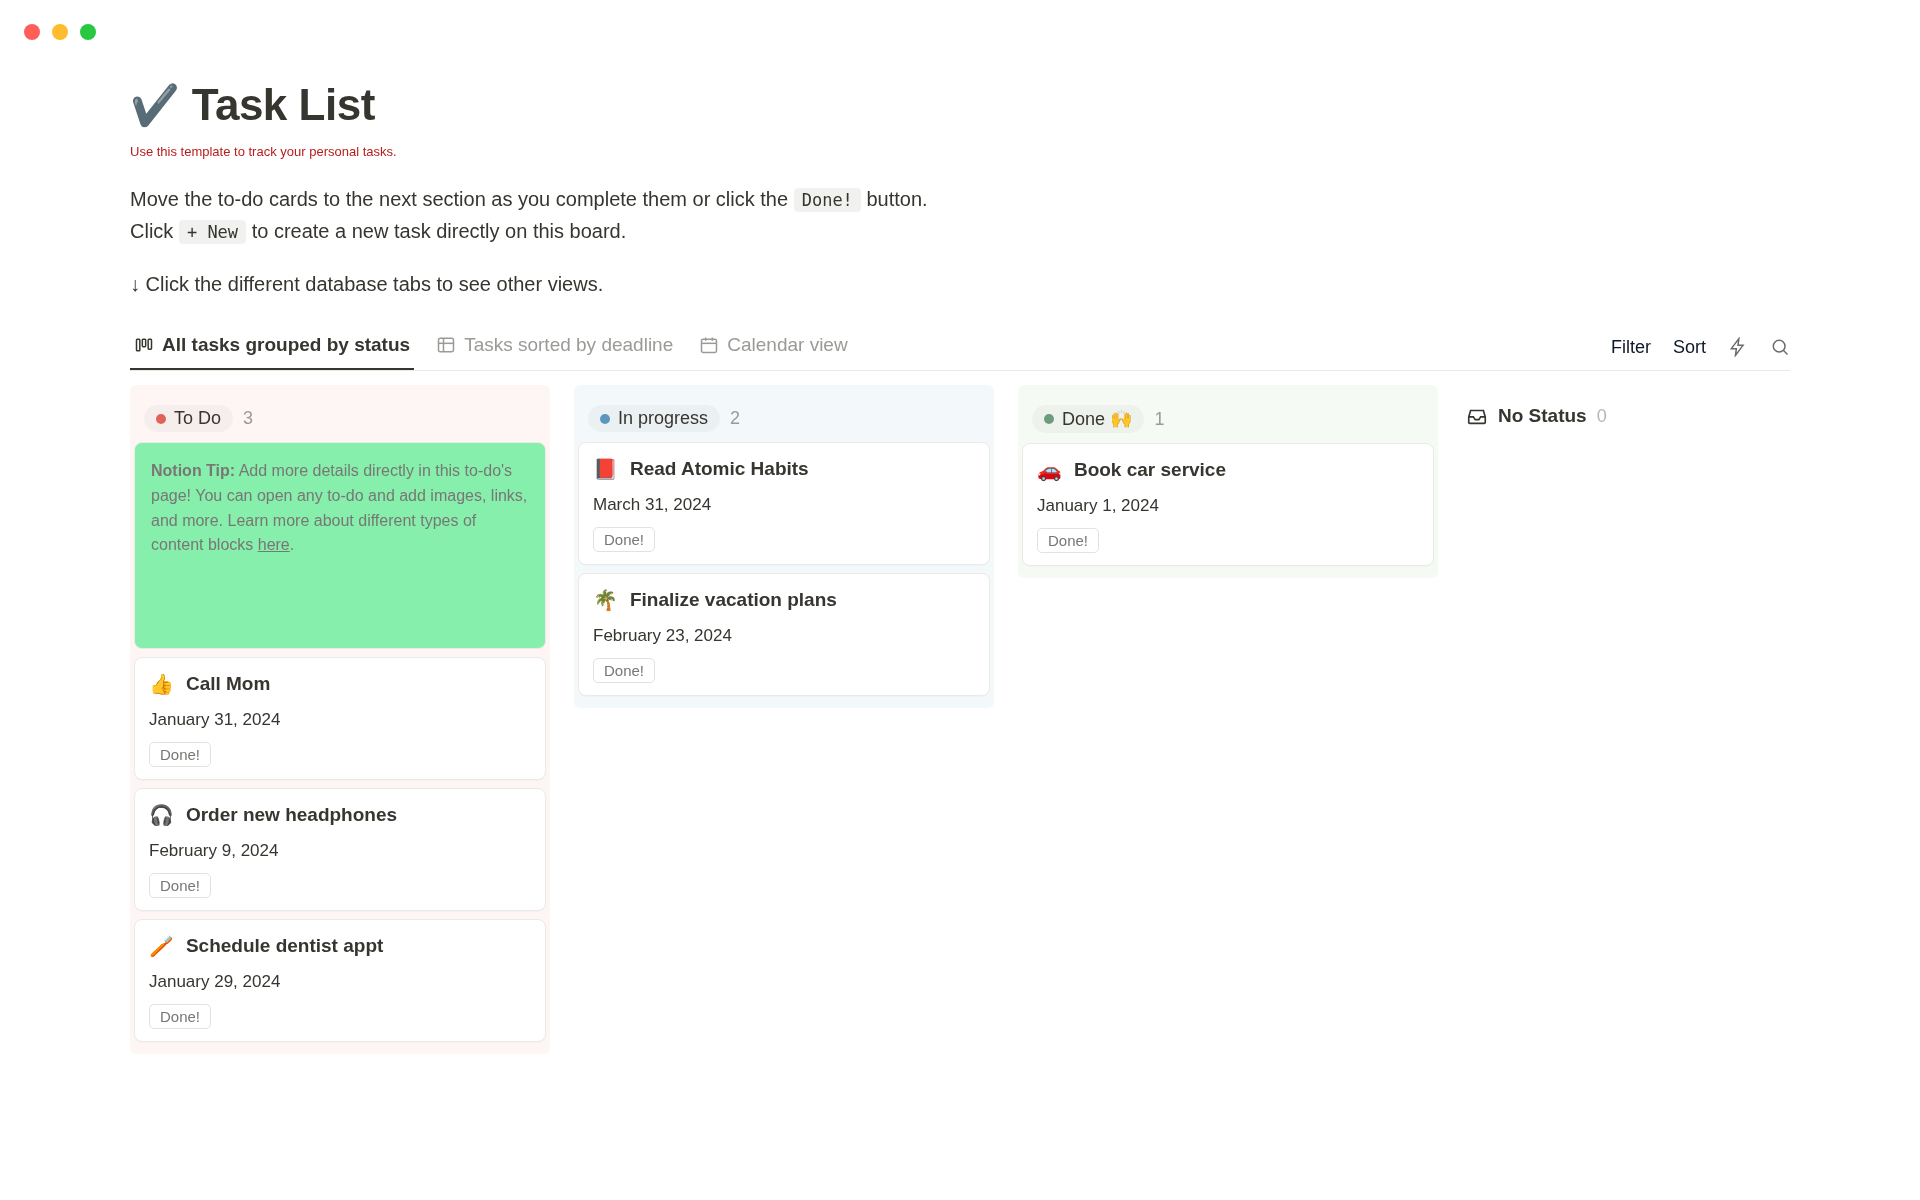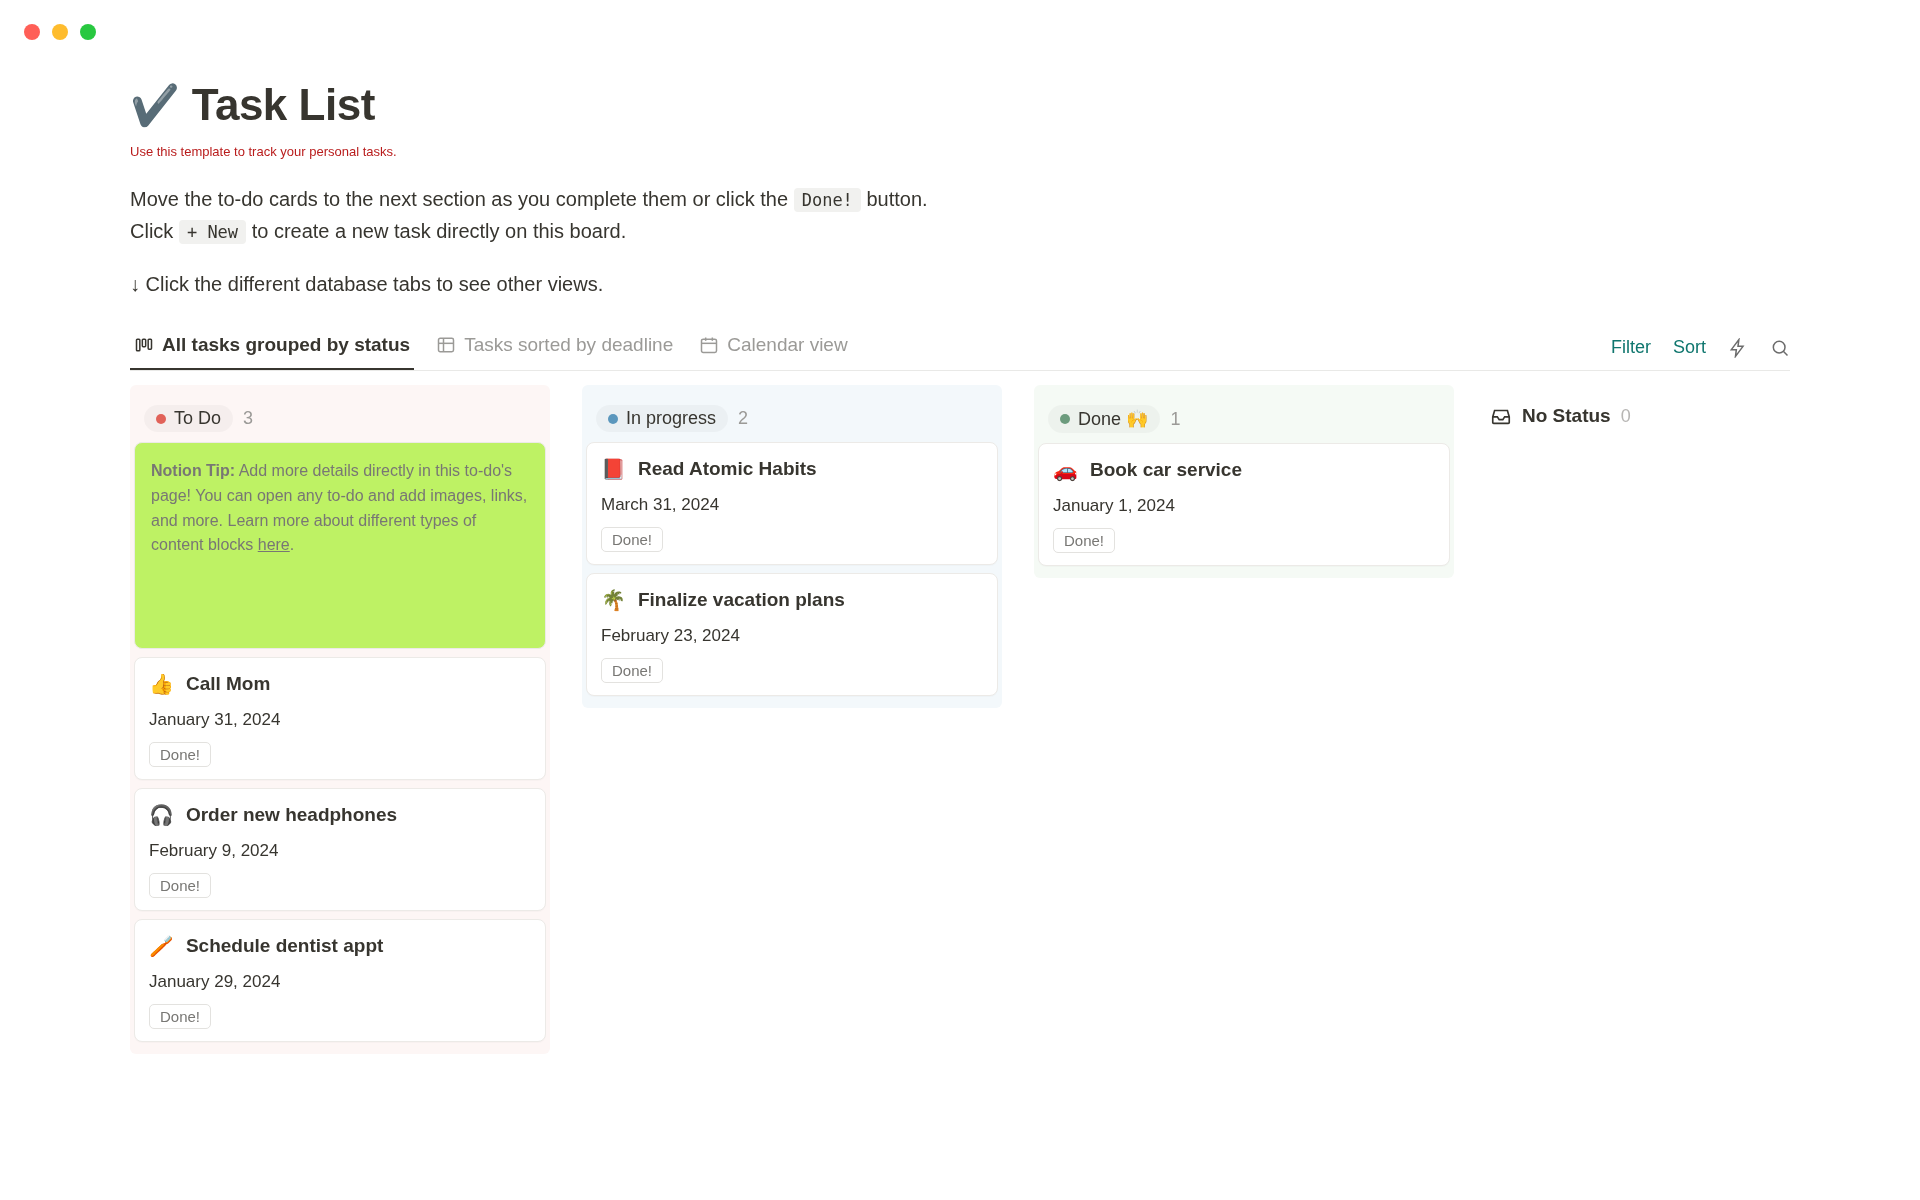--- a/index.html
+++ b/index.html
@@ -26,44 +26,44 @@
   .inline-code { background: #f1f1ef; border-radius: 4px; padding: 2px 8px; font-family: ui-monospace, SFMono-Regular, Menlo, monospace; font-size: 0.85em; color: #37352f; }
   .views-hint { margin-top: 26px; font-size: 20px; }
 
   
   .tabs-bar { display: flex; align-items: center; margin-top: 28px; border-bottom: 1px solid #e9e9e7; }
   .tabs { display: flex; gap: 18px; align-items: flex-end; }
   .tab { display: flex; align-items: center; gap: 8px; padding: 10px 4px 12px 4px; font-size: 19px; color: #9b9a97; cursor: pointer; border-bottom: 2px solid transparent; }
   .tab.active { color: #37352f; font-weight: 600; border-bottom-color: #37352f; }
   .tab svg, .tab .icon { width: 20px; height: 20px; stroke: currentColor; fill: none; stroke-width: 1.8; }
   .tabs-spacer { flex: 1; }
-  .tab-actions { display: flex; align-items: flex-end; gap: 22px; color: #0f766e; font-size: 18px; }
+  .tab-actions { display: flex; align-items: center; gap: 22px; color: #0f172a; font-size: 18px; }
   .tab-actions .action { cursor: pointer; display: flex; align-items: center; }
   .tab-actions svg { width: 20px; height: 20px; stroke: #6b6b6b; stroke-width: 1.8; fill: none; }
 
   
-  .board { display: flex; gap: 32px; margin-top: 14px; align-items: flex-start; }
+  .board { display: flex; gap: 24px; margin-top: 14px; align-items: flex-start; }
   .column { width: 420px; flex-shrink: 0; border-radius: 6px; padding: 6px 0 12px 0; }
   .col-todo { background: #fdf6f5; }
   .col-progress { background: #f3f8fb; }
   .col-done { background: #f5faf5; }
   .col-nostatus { background: transparent; width: 300px; }
   .col-header { display: flex; align-items: center; gap: 10px; padding: 14px 14px 10px 14px; }
   .status-pill { display: inline-flex; align-items: center; gap: 8px; background: rgba(0,0,0,0.03); border-radius: 14px; padding: 3px 12px; font-size: 18px; font-weight: 500; }
   .status-dot { width: 10px; height: 10px; border-radius: 50%; display: inline-block; }
   .dot-todo { background: #e16259; }
   .dot-progress { background: #5b97bd; }
   .dot-done { background: #6c9b7d; }
   .col-count { font-size: 18px; color: #9b9a97; font-weight: 500; }
   .col-count.nz { color: #b7b6b4; }
   .no-status-icon { width: 22px; height: 22px; }
 
   .cards { display: flex; flex-direction: column; gap: 8px; padding: 0 4px; }
   .card { background: #fff; border: 1px solid #eceae7; border-radius: 8px; padding: 14px 14px 12px 14px; box-shadow: 0 1px 0 rgba(0,0,0,0.02); }
-  .tip-card { background: #bef264; border: 1px solid #eceae7; border-radius: 8px; padding: 16px 16px 90px 16px; font-size: 16px; color: #787774; line-height: 1.55; }
+  .tip-card { background: #86efac; border: 1px solid #eceae7; border-radius: 8px; padding: 16px 16px 90px 16px; font-size: 16px; color: #787774; line-height: 1.55; }
   .tip-card .tip-label { font-weight: 600; color: #787774; }
   .tip-card .here-link { text-decoration: underline; color: #787774; cursor: pointer; }
   .card-title-row { display: flex; align-items: center; gap: 12px; }
   .card-emoji { font-size: 20px; }
   .card-title { font-size: 19px; font-weight: 600; }
   .card-date { margin-top: 14px; font-size: 17px; color: #37352f; }
   .done-btn { display: inline-block; margin-top: 12px; border: 1px solid #e3e2df; border-radius: 5px; padding: 3px 10px; font-size: 15px; color: #787774; background: #fff; cursor: pointer; }
 
   .col-nostatus .col-header { padding-left: 4px; }
   .ns-title { font-size: 19px; font-weight: 700; }

